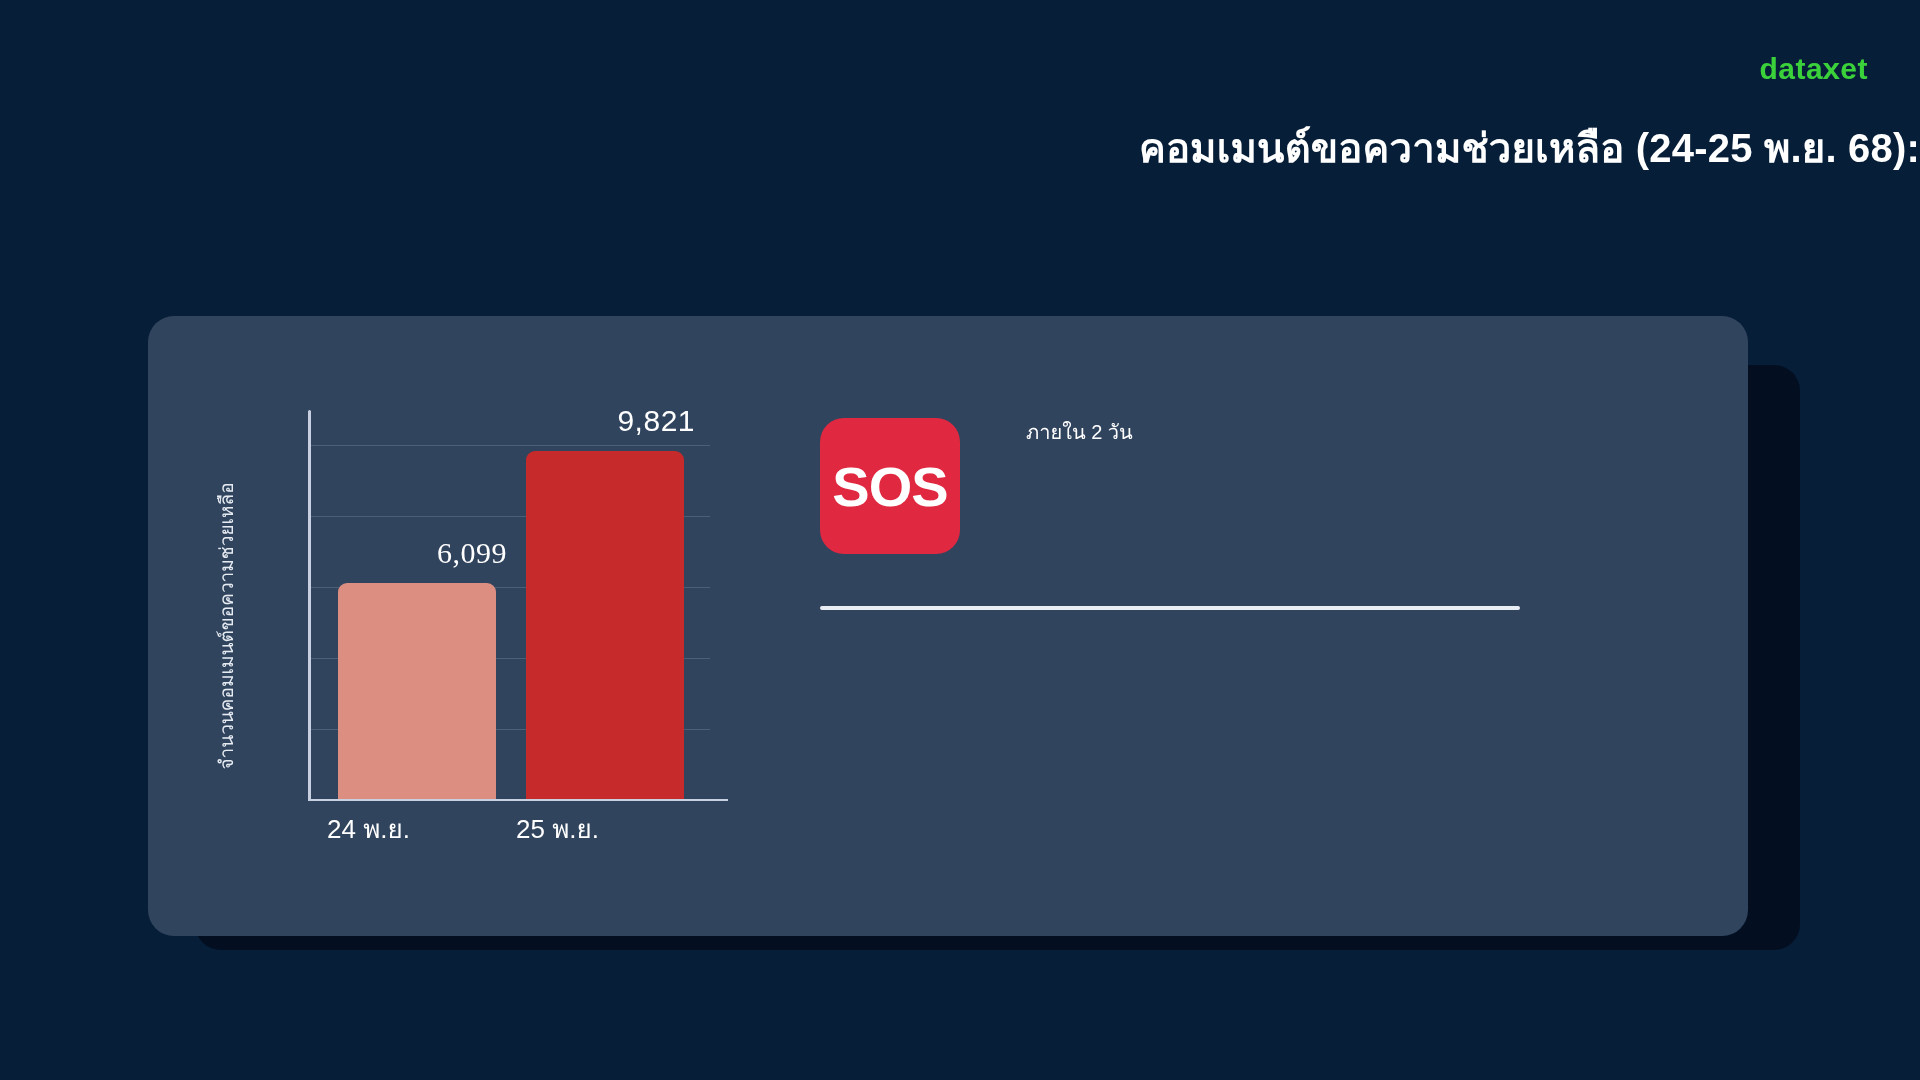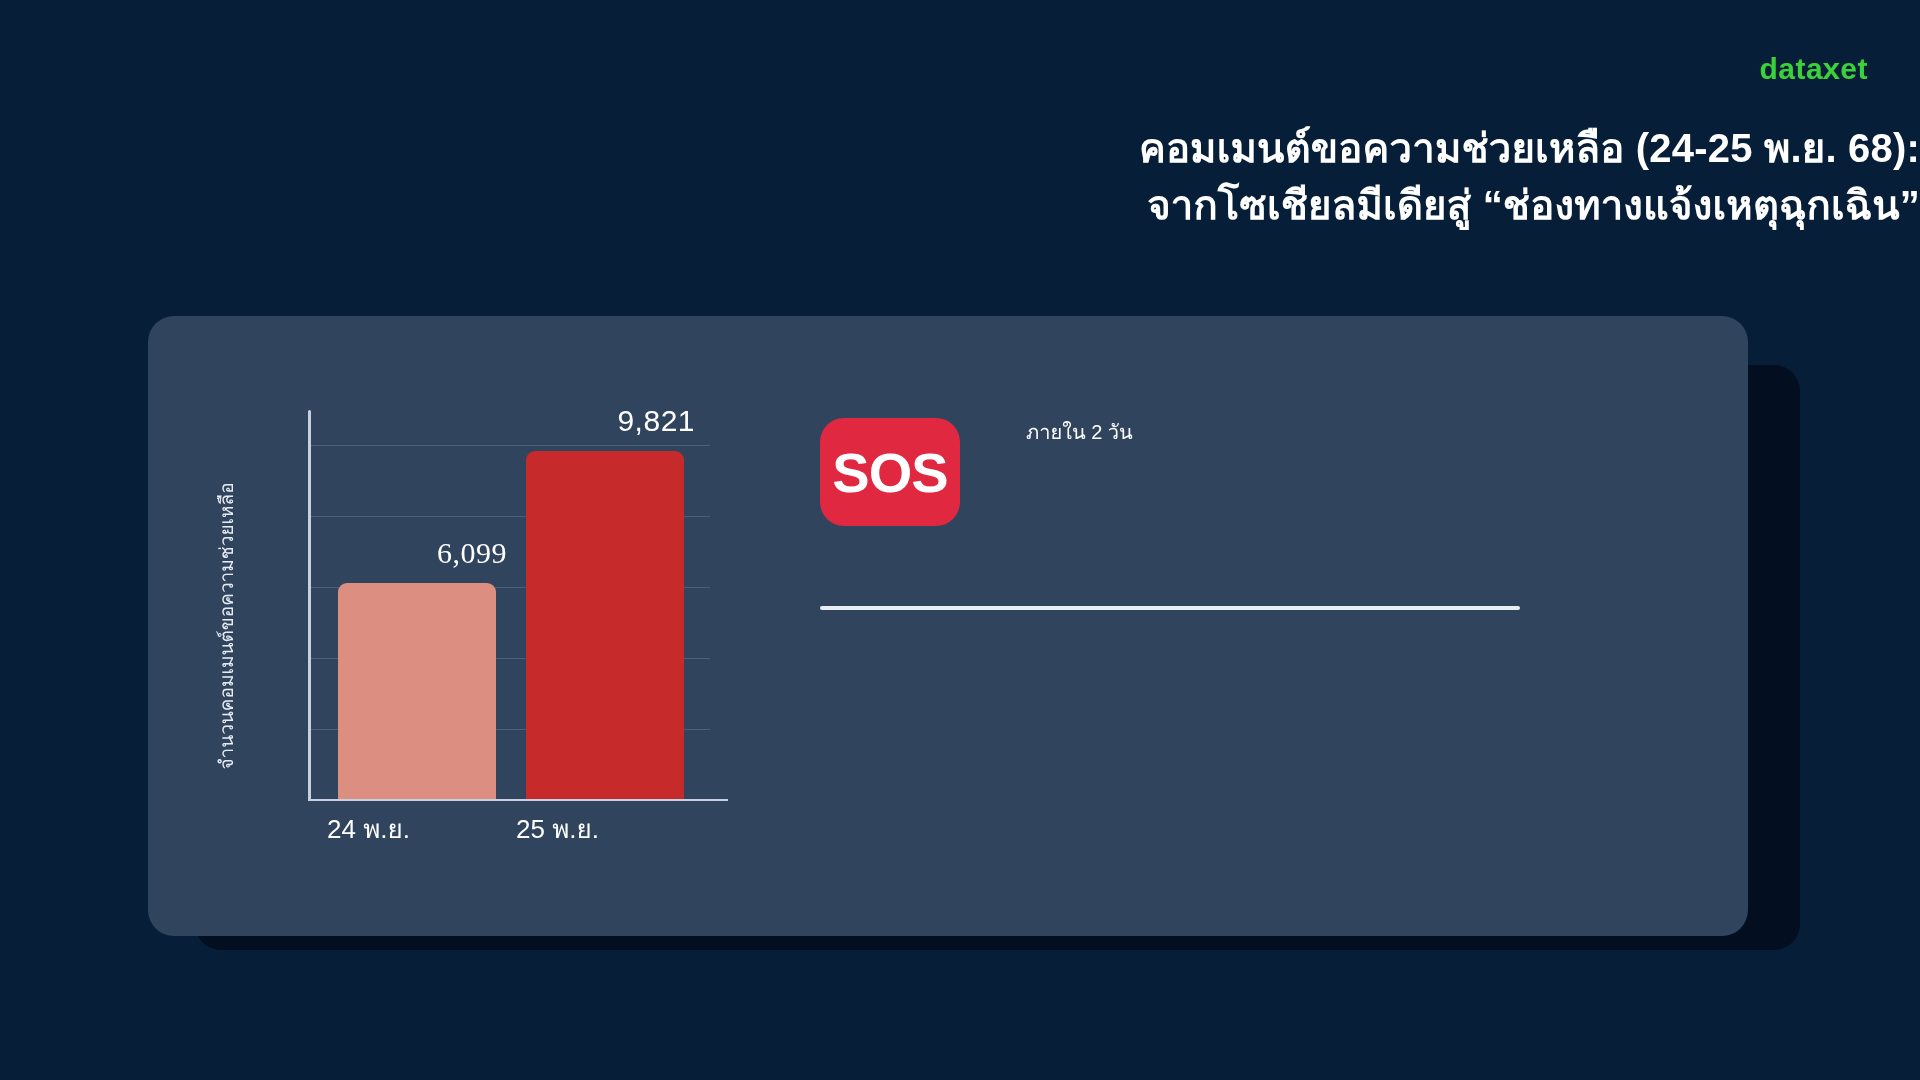--- a/index.html
+++ b/index.html
@@ -86,21 +86,21 @@
   #x-tick-0 { left:51px; }
   #x-tick-1 { left:240px; }
 
   
   #summary-area {
     position:absolute; left:640px; top:0px;
     width:960px; height:620px;
   }
   #sos-badge {
     position:absolute; left:32px; top:102px;
-    width:140px; height:108px;
+    width:140px; height:136px;
     background:#E02841; border-radius:24px;
     display:flex; align-items:center; justify-content:center;
   }
   #sos-badge-text {
     color:#ffffff; font-size:56px; font-weight:700; letter-spacing:-1px;
   }
   #summary-text { position:absolute; left:200px; top:98px; width:720px; }
   #summary-kicker { font-size:26px; color:#ffffff; line-height:1.3; }
   #summary-total  { font-size:48px; color:#ffffff; line-height:1.25; margin-top:4px; }
   #summary-period { font-size:20px; color:#ffffff; margin-top:2px; padding-left:38px; }
@@ -115,21 +115,20 @@
 </style>
 </head>
 <body style="background: rgb(6, 30, 56);">
 
 <div id="brand-logo" style="color: rgb(59, 209, 59);">
   <span>data</span><span class="x-mark">x</span><span>et</span>
 </div>
 
 <div id="title-block">
   <div class="t-line">คอมเมนต์ขอความช่วยเหลือ (24-25 พ.ย. 68):</div>
-  <div class="t-line">จากโซเชียลมีเดียสู่ “ช่องทางแจ้งเหตุฉุกเฉิน”</div>
 </div>
 
 <div id="card-shadow" style="background: rgb(3, 15, 32);"></div>
 <div id="panel-card" style="background: rgb(48, 68, 94);">
 
   <div id="chart-area">
     <div id="y-axis-label">จำนวนคอมเมนต์ขอความช่วยเหลือ</div>
     <div id="plot">
       <div class="gridline" style="top: 35px;"></div>
       <div class="gridline" style="top: 106px;"></div>

